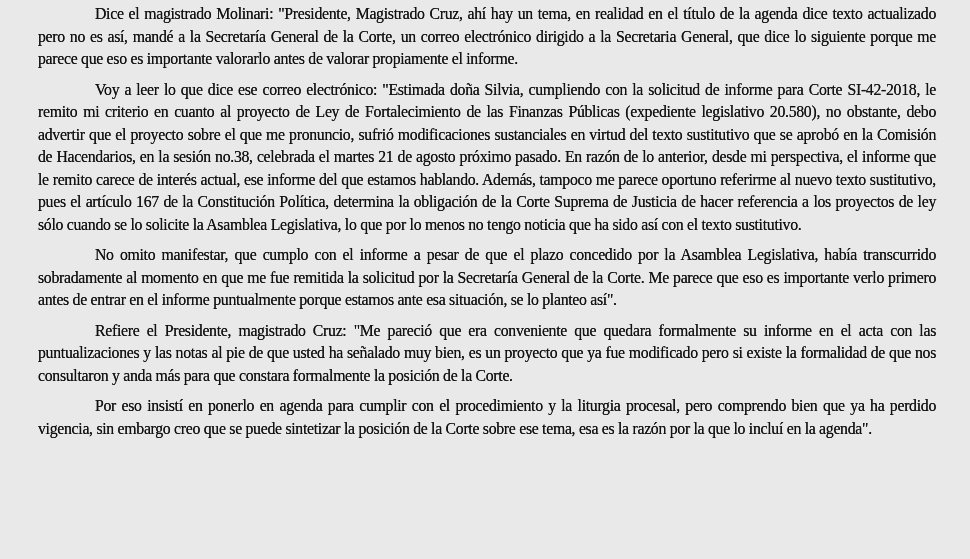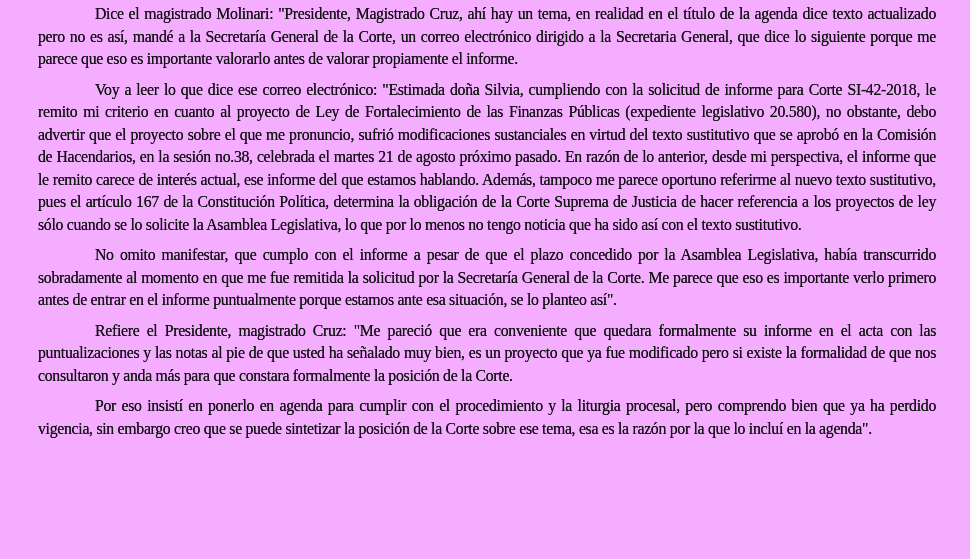--- a/index.html
+++ b/index.html
@@ -11,21 +11,21 @@
   body {
     width: 970px;
     height: 559px;
     overflow: hidden;
   }
   .scan-page {
     box-sizing: border-box;
     width: 970px;
     min-height: 559px;
     padding: 3px 34px 0 38px;
-    background: #f0abfc;
+    background: #e5e5e5;
     color: #161616;
     font-family: "Liberation Serif", "DejaVu Serif", serif;
     font-size: 15.8px;
     line-height: 22.5px;
     letter-spacing: -0.3px;
     text-align: justify;
     
     text-shadow: 0 0 0.35px rgba(20,20,20,0.85);
     filter: contrast(1.04);
   }

